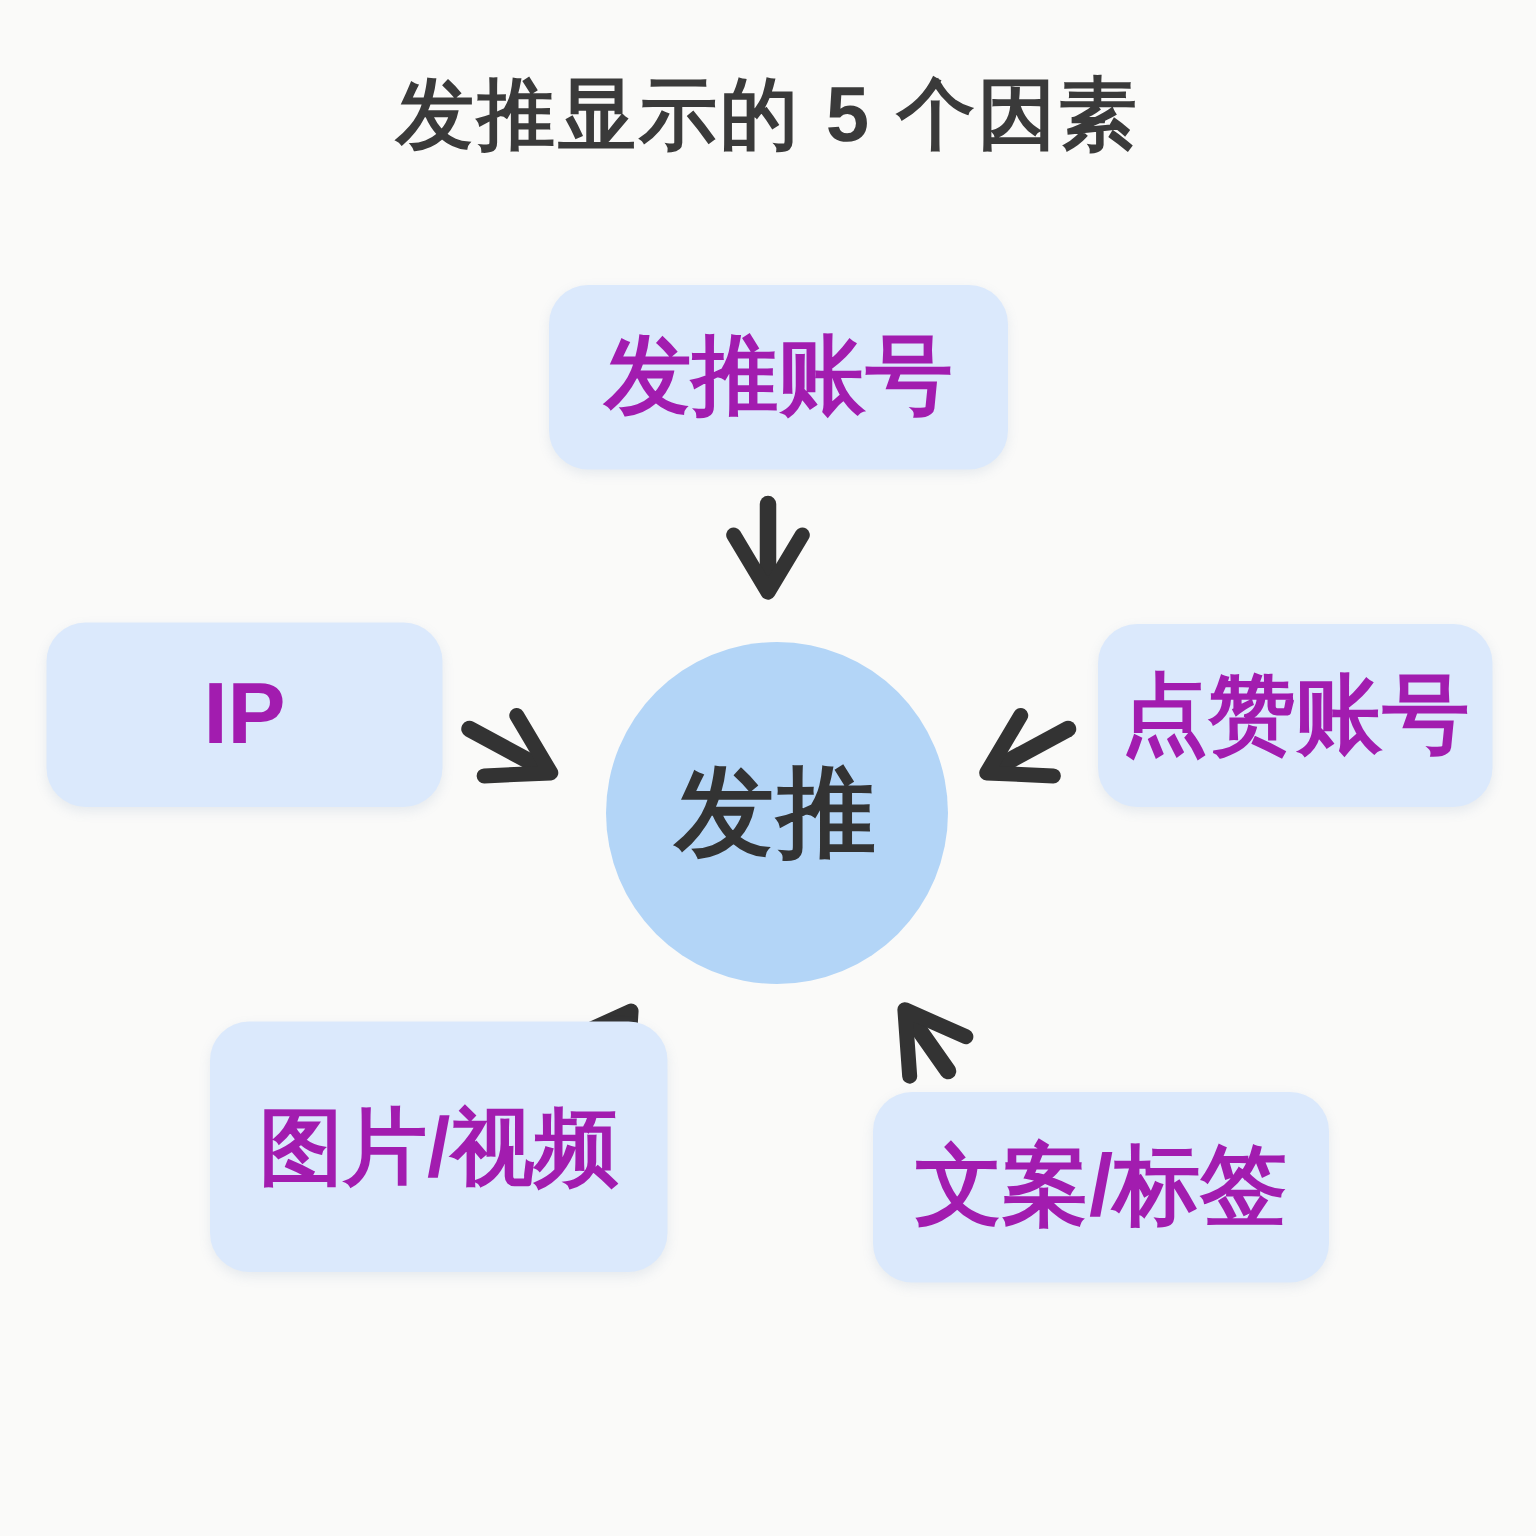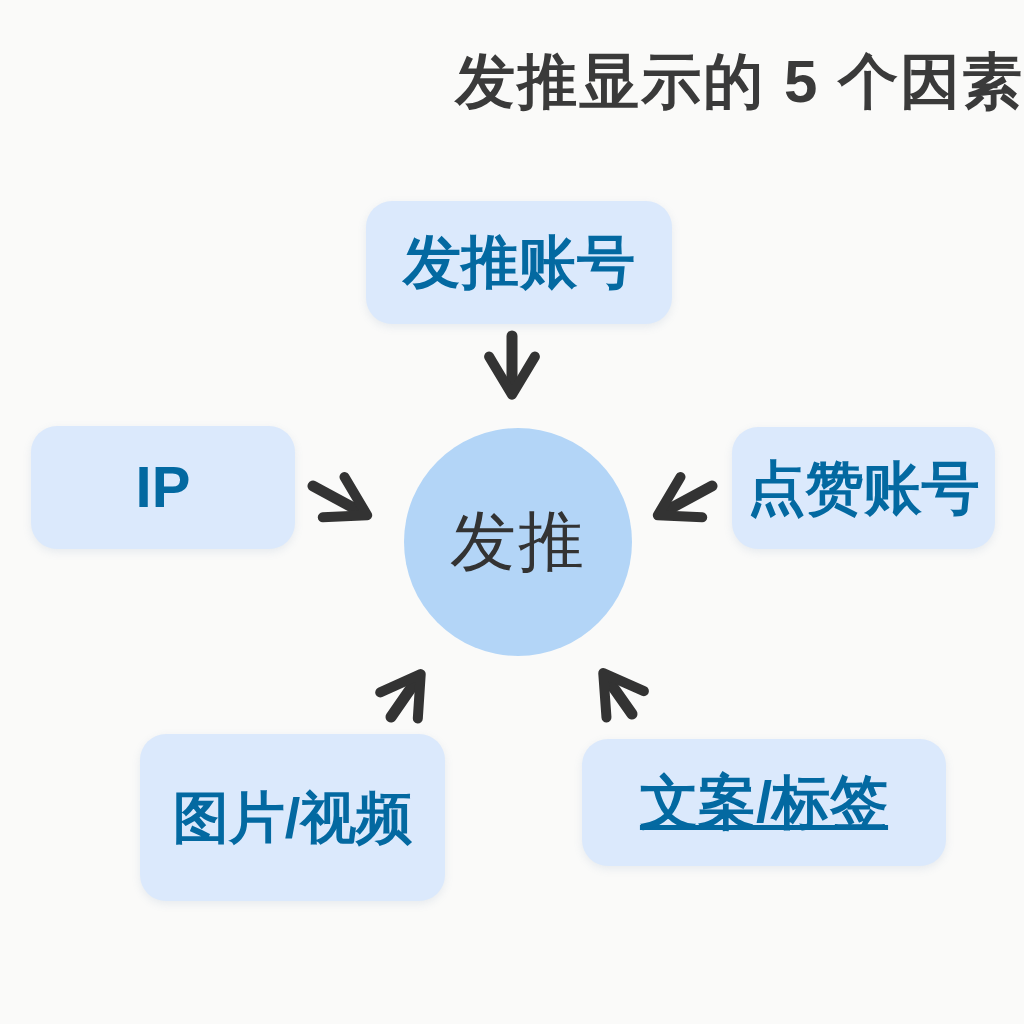--- a/index.html
+++ b/index.html
@@ -13,62 +13,61 @@
     height: 1024px;
     background: #fafaf9;
     overflow: hidden;
     font-family: "Liberation Sans", "DejaVu Sans", sans-serif;
   }
   .title {
     position: absolute;
     left: 0;
     top: 42px;
     width: 1024px;
-    text-align: right;
-    font-size: 60px;
+    text-align: center;
+    font-size: 52px;
     font-weight: bold;
     letter-spacing: 2px;
     color: #3a3a3a;
     white-space: nowrap;
   }
   .factor-box {
     position: absolute;
     background: #dbe9fc;
     border-radius: 26px;
     box-shadow: 0 3px 8px rgba(110, 140, 180, 0.14);
     display: flex;
     flex-direction: column;
     align-items: center;
     justify-content: center;
-    color: #0369a1;
+    color: #a21caf;
     font-weight: bold;
     font-size: 58px;
     line-height: 1.28;
     text-align: center;
     white-space: nowrap;
-    margin-top: 11px;
   }
   .box-top          { left: 366px; top: 190px; width: 306px; height: 123px; }
   .box-left         { left:  31px; top: 415px; width: 264px; height: 123px; }
   .box-right        { left: 732px; top: 416px; width: 263px; height: 122px; }
-  .box-bottom-left  { left: 140px; top: 723px; width: 305px; height: 167px; font-size: 56px; }
-  .box-bottom-right { left: 582px; top: 728px; width: 364px; height: 127px; text-decoration: underline; }
+  .box-bottom-left  { left: 140px; top: 681px; width: 305px; height: 167px; font-size: 56px; }
+  .box-bottom-right { left: 582px; top: 728px; width: 304px; height: 127px; }
   .hub-circle {
     position: absolute;
     left: 404px;
     top: 428px;
     width: 228px;
     height: 228px;
     border-radius: 50%;
     background: #b3d5f7;
     display: flex;
     align-items: center;
     justify-content: center;
     color: #333333;
-    font-weight: normal;
+    font-weight: bold;
     font-size: 66px;
     letter-spacing: 2px;
   }
   .arrow-layer {
     position: absolute;
     left: 0;
     top: 0;
     width: 1024px;
     height: 1024px;
     pointer-events: none;

